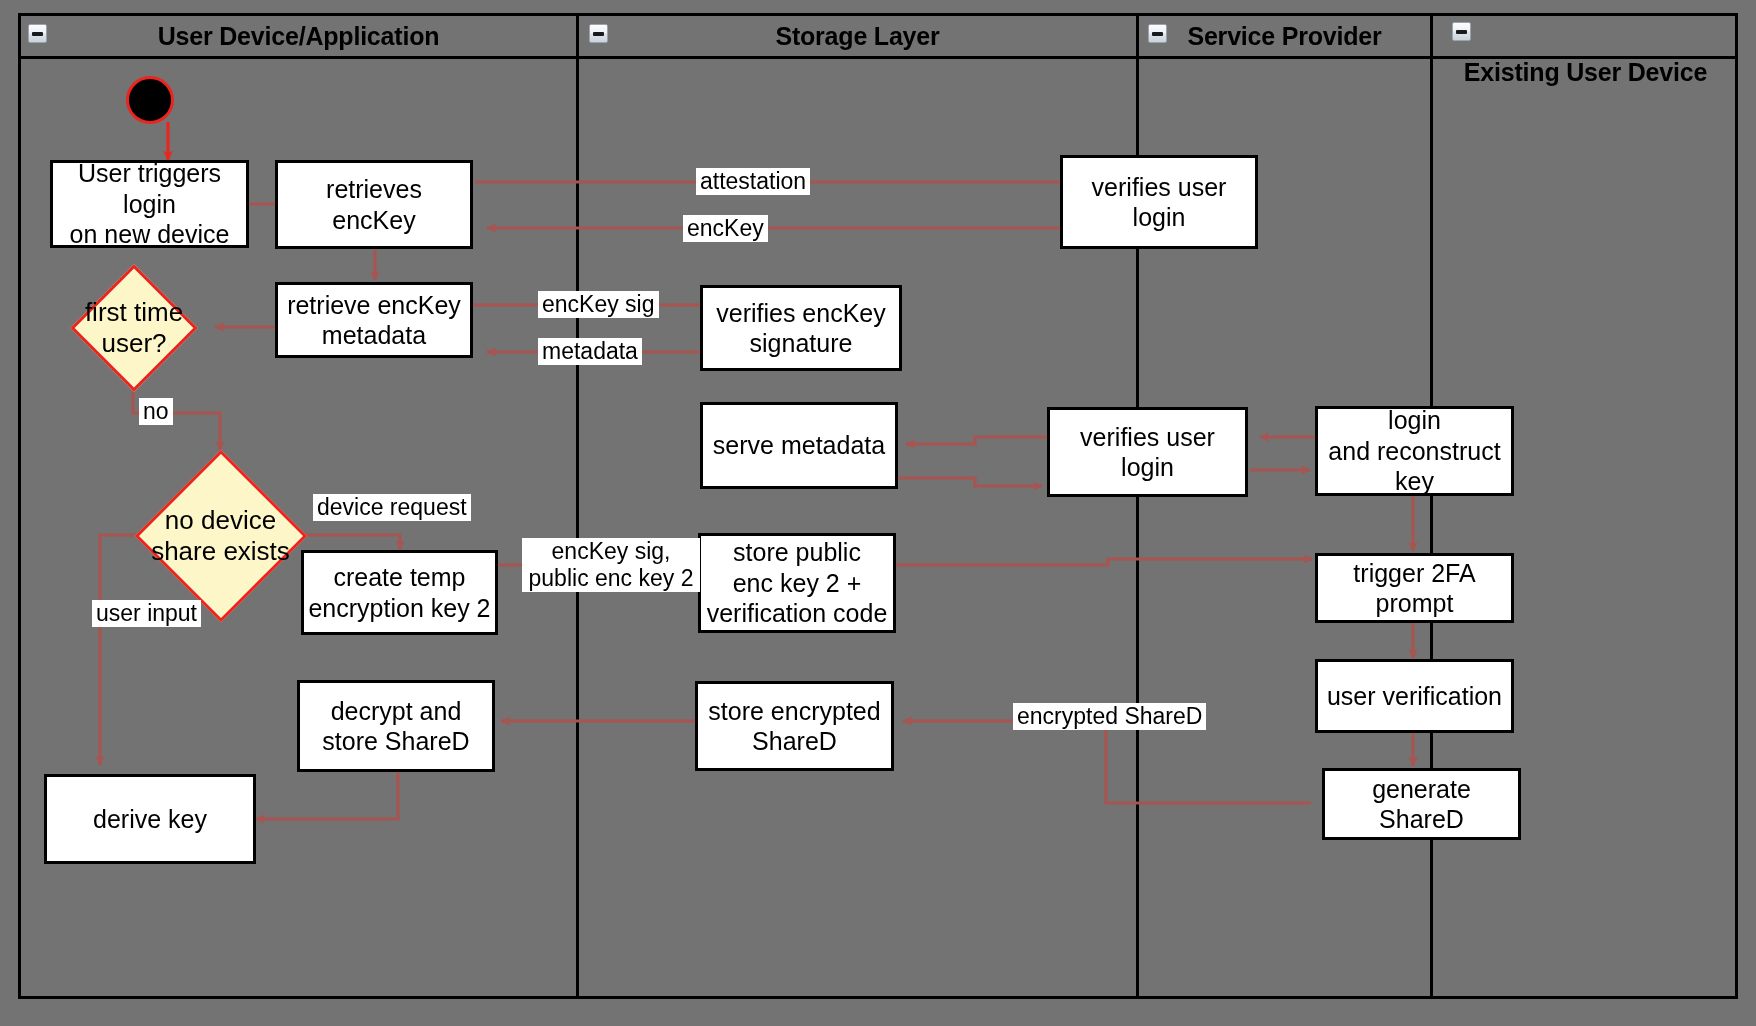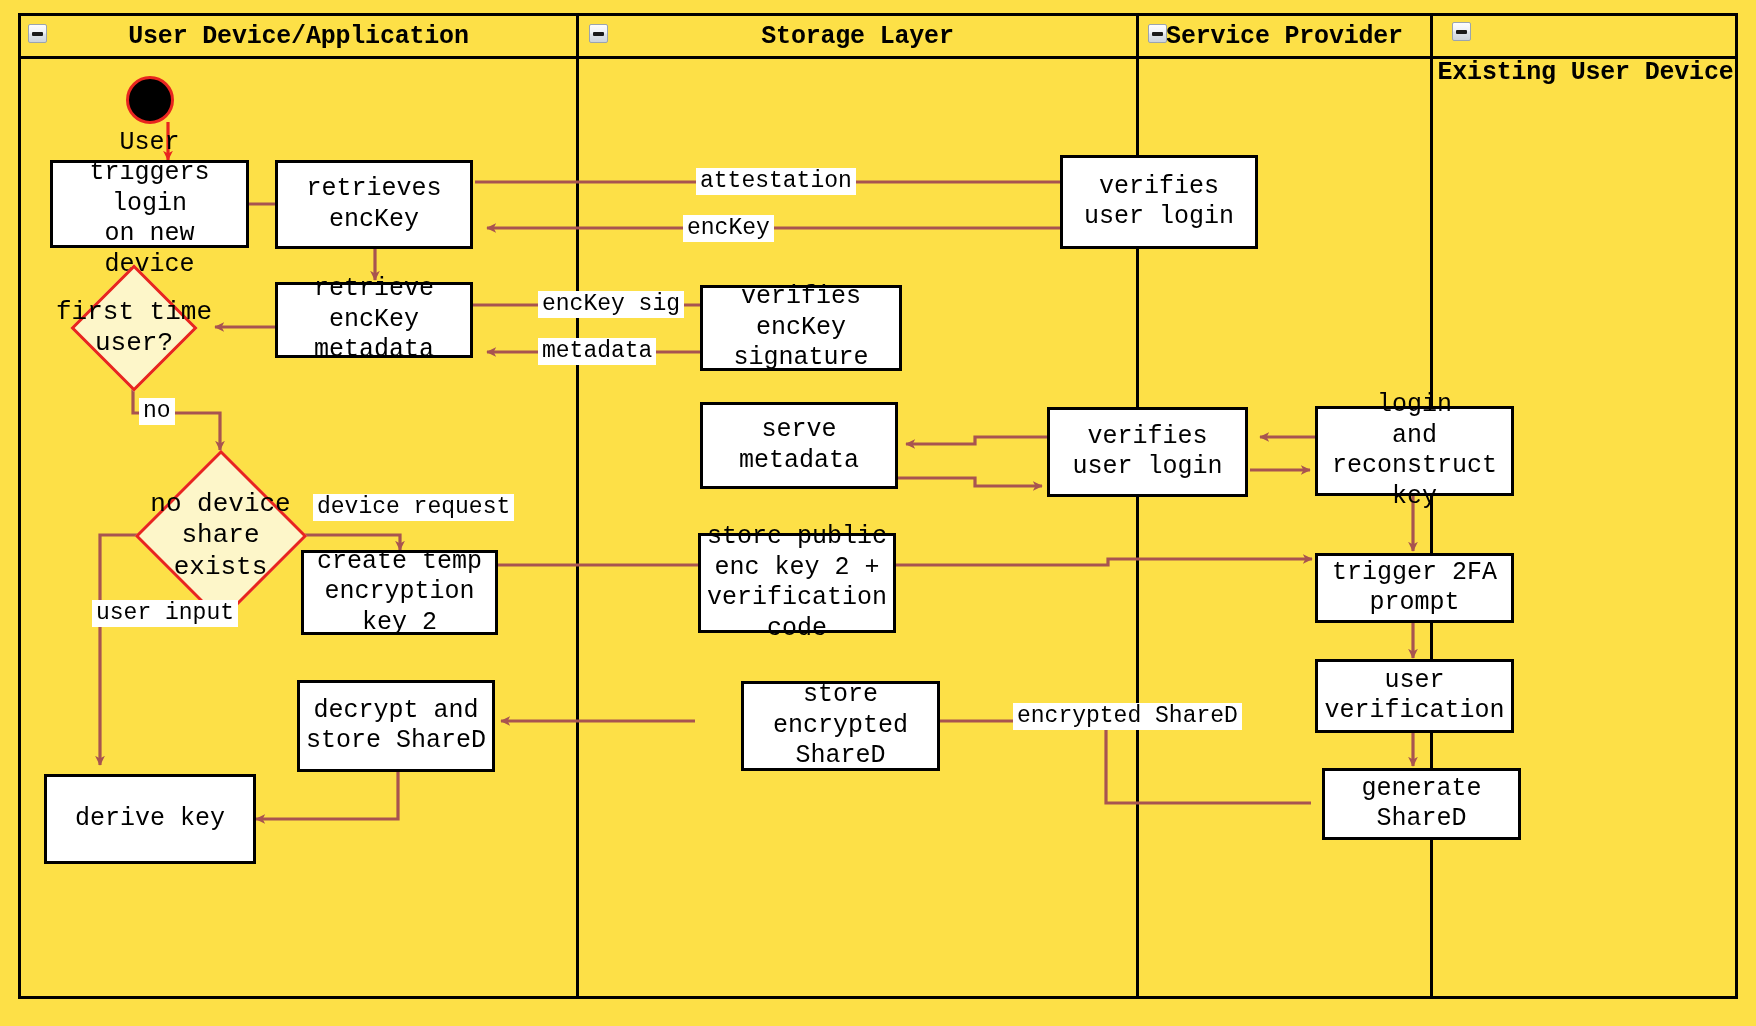--- a/index.html
+++ b/index.html
@@ -11,22 +11,21 @@
   body {
     font-family: "Liberation Sans", sans-serif;
     width: 1756px;
     height: 1026px;
     overflow: hidden;
   }
   #canvas {
     position: relative;
     width: 1756px;
     height: 1026px;
-    background: #fde047;
-    font-family: Liberation Mono, monospace;
+    background: #737373;
   }
   svg#wires {
     position: absolute;
     left: 0; top: 0;
     width: 1756px;
     height: 1026px;
     pointer-events: none;
   }
   
   .lane-frame {
@@ -267,21 +266,21 @@
 
   <div class="node" style="left:700px; top:285px; width:202px; height:86px;">verifies encKey
 signature</div>
 
   <div class="node" style="left:700px; top:402px; width:198px; height:87px;">serve metadata</div>
 
   <div class="node" style="left:698px; top:533px; width:198px; height:100px;">store public
 enc key 2 +
 verification code</div>
 
-  <div class="node" style="left:695px; top:681px; width:199px; height:90px;margin-left:46px;">store encrypted
+  <div class="node" style="left:695px; top:681px; width:199px; height:90px;">store encrypted
 ShareD</div>
 
   <div class="node" style="left:1060px; top:155px; width:198px; height:94px;">verifies user login</div>
 
   <div class="node" style="left:1047px; top:407px; width:201px; height:90px;">verifies user login</div>
 
   <div class="node" style="left:1315px; top:406px; width:199px; height:90px;">login
 and reconstruct key</div>
 
   <div class="node" style="left:1315px; top:553px; width:199px; height:70px;">trigger 2FA prompt</div>
@@ -295,18 +294,20 @@
   <div class="edge-label" style="left:683px; top:215px;">encKey</div>
 
   <div class="edge-label" style="left:538px; top:291px;">encKey sig</div>
 
   <div class="edge-label" style="left:538px; top:338px;">metadata</div>
 
   <div class="edge-label" style="left:139px; top:398px;">no</div>
 
   <div class="edge-label" style="left:313px; top:494px;">device request</div>
 
+  <div class="edge-label" style="left:522px; top:538px; width:170px;">encKey sig,
+public enc key 2</div>
 
   <div class="edge-label" style="left:46px; top:600px;margin-left:46px;">user input</div>
 
   <div class="edge-label" style="left:1013px; top:703px;">encrypted ShareD</div>
 
 </div>
 
 </body></html>

